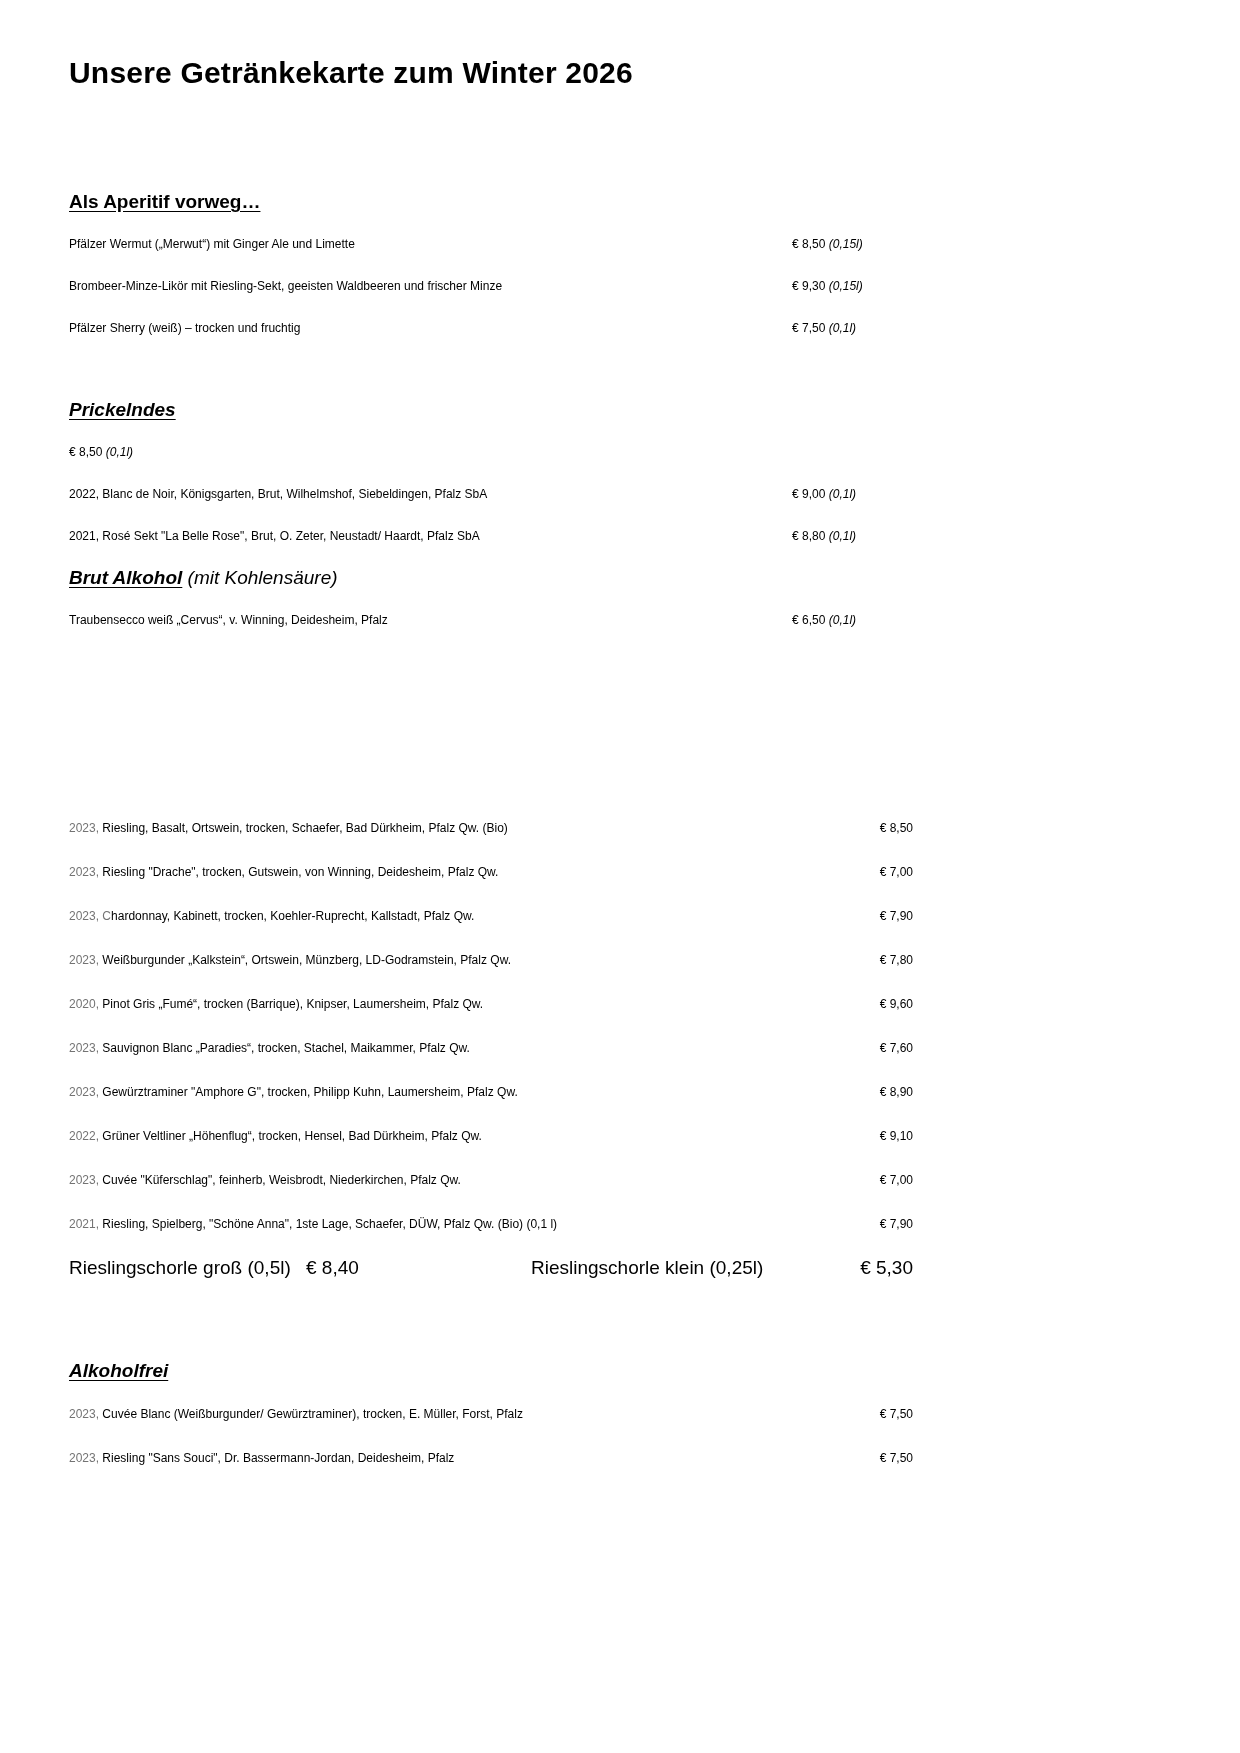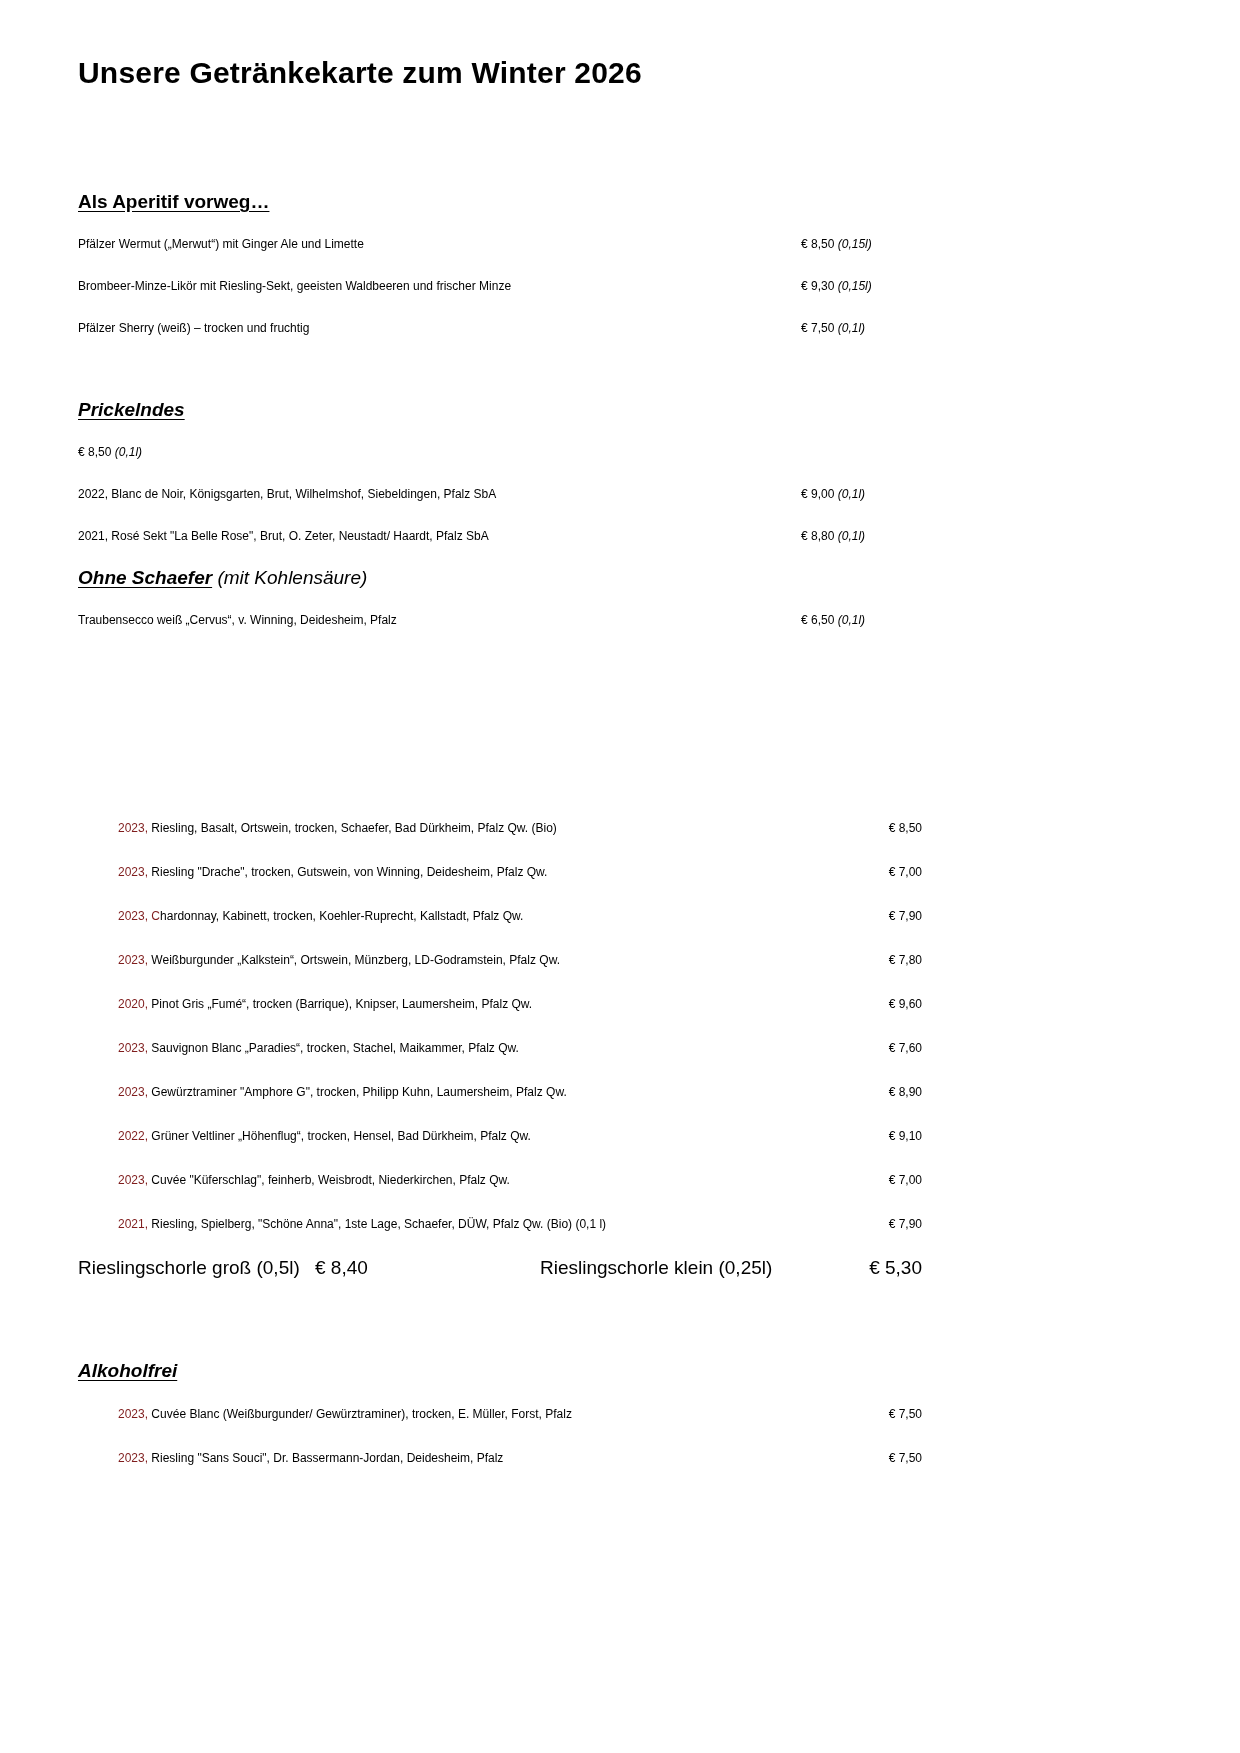--- a/index.html
+++ b/index.html
@@ -4,21 +4,21 @@
 <style>
   html,body { margin:0; padding:0; background:#ffffff; }
   body {
     width:1240px; height:1753px;
     font-family:"Liberation Sans", sans-serif;
     color:#000;
     position:relative;
     overflow:hidden;
   }
   .page {
-    position:absolute; top:0; left:9px;
+    position:absolute; top:0; left:0;
     width:1132px; height:1753px;
     padding:55px 133px 0 69px;
     box-sizing:border-box;
   }
   .content { width:844px; }
   h1.title {
     margin:0; font-size:30px; line-height:36px; font-weight:bold;
     letter-spacing:0.2px; white-space:nowrap;
   }
   .section { margin:0; }
@@ -36,21 +36,21 @@
   }
   .wine-rows .row { line-height:44px; }
   .txt { flex:1 1 auto; white-space:nowrap; overflow:hidden; }
   .price {
     flex:0 0 121px; width:121px; text-align:left; white-space:nowrap;
   }
   .vol { font-style:italic; }
   .wprice {
     flex:0 0 57px; width:57px; text-align:right; white-space:nowrap;
   }
-  .yr { color:#7f1d1d;margin-left:40px; }
+  .yr { color:#737373; }
   .schorle { display:flex; line-height:44px; font-size:19px;justify-content:center; }
   .schorle .s1 { flex:0 0 237px; white-space:nowrap; }
   .schorle .s2 { flex:0 0 225px; white-space:nowrap; }
   .schorle .s3 { flex:1 1 auto;  white-space:nowrap; }
   .schorle .s4 { flex:0 0 57px; text-align:right; white-space:nowrap; }
 </style>
 </head>
 <body>
 
 <div class="page">
@@ -89,21 +89,21 @@
       </div>
       <div class="row">
         <span class="txt">2021, Rosé Sekt "La Belle Rose", Brut, O. Zeter, Neustadt/ Haardt, Pfalz SbA</span>
         <span class="price"><span>€ 8,80</span> <span class="vol">(0,1l)</span></span>
       </div>
     </div>
 
 
     <div class="section m-top-0">
       <div class="hrow">
-        <span class="hmain hital">Ohne Schaefer</span><span class="hsuffix"> (mit Kohlensäure)</span>
+        <span class="hmain hital">Brut Alkohol</span><span class="hsuffix"> (mit Kohlensäure)</span>
       </div>
       <div class="row">
         <span class="txt">Traubensecco weiß „Cervus“, v. Winning, Deidesheim, Pfalz</span>
         <span class="price"><span>€ 6,50</span> <span class="vol">(0,1l)</span></span>
       </div>
     </div>
 
     <div class="section m-top-165 wine-rows">
       <div class="row">
         <span class="txt"><span class="yr">2023,</span><span> Riesling, Basalt, Ortswein, trocken, Schaefer, Bad Dürkheim, Pfalz Qw. (Bio)</span></span>

